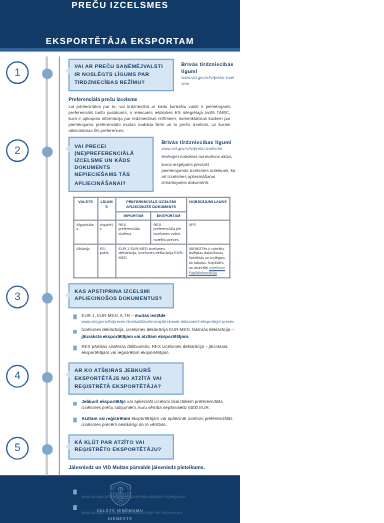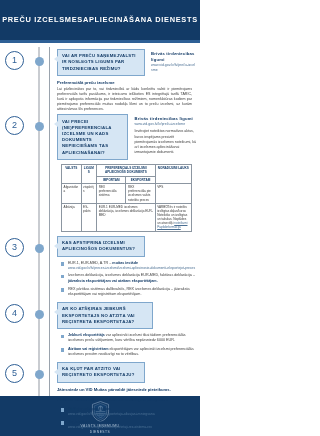--- a/index.html
+++ b/index.html
@@ -14,22 +14,23 @@
     position: relative;
     width: 200px; height: 436px;
     background: #ffffff;
   }
 
   
   .header {
     height: 40px;
     background: #123a66;
     display: flex;
+    flex-direction: column;
     align-items: center;
-    justify-content: center;
+    justify-content: space-between;
     padding: 0 10px;
   }
   .header-line {
     color: #ffffff;
     font-size: 7.4px;
     font-weight: bold;
     letter-spacing: 0.7px;
     line-height: 10px;
     text-align: center;
     white-space: nowrap;
@@ -250,21 +251,21 @@
     text-align: center;
   }
 </style>
 </head>
 <body>
 
 <div class="page">
 
   <div class="header">
     <div class="header-line">PREČU IZCELSMES</div>
-    <div class="header-line">APLIECINĀŠANA DIENESTS</div>
+    <div class="header-line">EKSPORTĒTĀJA EKSPORTAM</div>
   </div>
   <div class="header-rule"></div>
 
   <div class="body">
     <div class="spine"></div>
     <div class="rail"></div>
 
     <div class="step">
       <div class="marker">
         <div class="num-circle">1</div>

